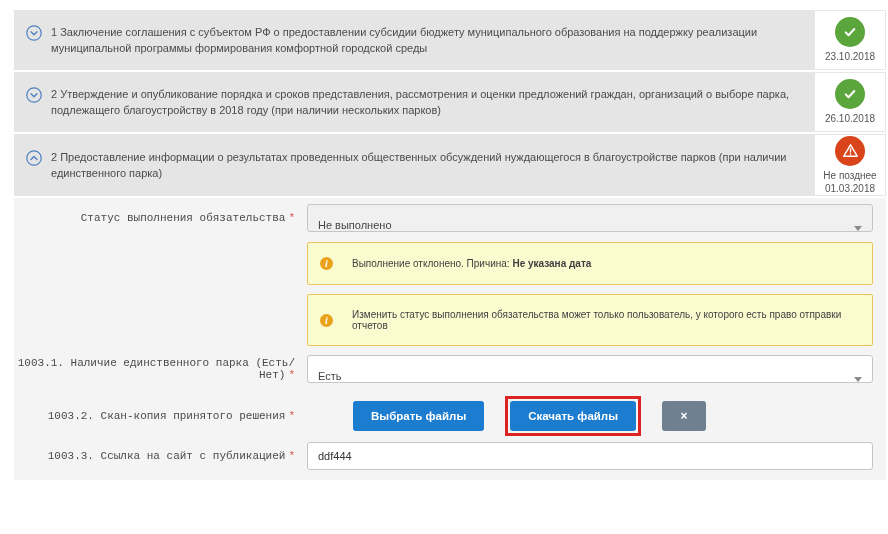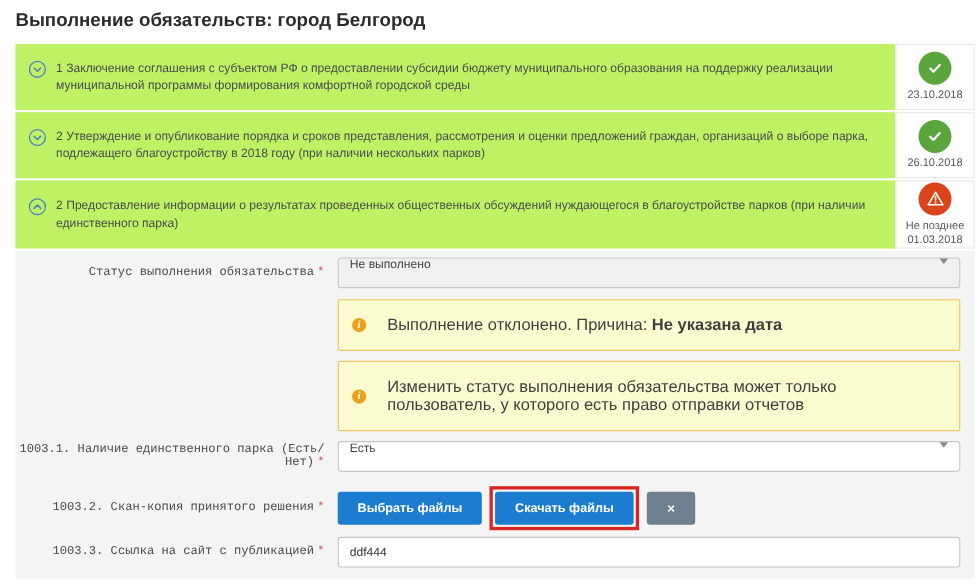--- a/index.html
+++ b/index.html
@@ -14,73 +14,72 @@
   .year-select { margin-top:21px; width:126px; height:27px; background:#fff;
     border:1px solid #c9c9c9; border-radius:4px; display:flex; align-items:center;
     justify-content:space-between; padding:0 10px; font-size:10.5px; color:#444; cursor:pointer; }
 
   .tri { width:0; height:0; border-left:4px solid transparent; border-right:4px solid transparent;
          border-top:5px solid #8a8a8a; display:inline-block; }
 
   
   .obligations { margin-top:10px; }
   .ob-row { display:flex; margin-bottom:2px; }
-  .ob-main { flex:1; background:#bef264; display:flex; align-items:center; padding:6px 16px 6px 12px; }
+  .ob-main { flex:1; background:#e5e5e5; display:flex; align-items:center; padding:6px 16px 6px 12px; }
   .ob-inner { display:flex; align-items:flex-start; gap:9px; }
   .toggle { flex:0 0 auto; margin-top:1px; cursor:pointer; line-height:0; }
   .ob-text { font-size:11px; line-height:16px; color:#4b4b4b; }
   .ob-status { width:72px; background:#fff; border:1px solid #e6e6e6; display:flex;
     flex-direction:column; align-items:center; justify-content:center; gap:4px; text-align:center; }
   .st-icon { width:30px; height:30px; border-radius:50%; display:flex; align-items:center; justify-content:center; }
   .st-icon.green { background:#5aa53c; }
   .st-icon.red   { background:#d9441b; }
   .st-date { font-size:10px; line-height:12px; color:#555; }
   .r60 { height:60px; } .r62 { height:62px; }
 
   
   .form { margin-top:2px; background:#f4f4f4; padding:6px 13px 10px 0; min-height:256px; }
   .f-row { display:flex; align-items:center; }
   .f-label { width:293px; text-align:right; padding-right:12px; font-size:11px; color:#4a4a4a;font-family:Liberation Mono, monospace; }
   .req { color:#d9534f; margin-left:3px; }
   .f-input { flex:1; min-width:0; }
 
   .select { height:28px; border:1px solid #c6c6c6; border-radius:3px; background:#fff;
-    display:flex; align-items:flex-start; justify-content:space-between; padding:0 10px;
+    display:flex; align-items:flex-end; justify-content:space-between; padding:0 10px;
     font-size:11px; color:#444; cursor:pointer; }
   .select.disabled { background:#f0f0f0; }
 
   .notice-row { margin-top:10px; }
   .notice { border:1px solid #eec45e; background:#fbfbd0; border-radius:2px;
     padding:14px 12px; display:flex; align-items:center; gap:9px; }
   .info-ico { flex:0 0 auto; width:13px; height:13px; border-radius:50%; background:#e9a21a;
     color:#fff; font-family:"Liberation Serif",serif; font-style:italic; font-weight:bold;
     font-size:10px; line-height:13px; text-align:center; }
-  .notice-text { font-size:15px; color:#3f3f3f;padding-left:10px; }
+  .notice-text { font-size:10px; color:#3f3f3f;padding-left:10px; }
   .notice-text b { font-weight:bold; }
 
   .mt9 { margin-top:9px; } .mt13 { margin-top:13px; } .mt6 { margin-top:6px; }
 
-  .btns { display:flex; align-items:center; gap:7px; }
+  .btns { display:flex; align-items:center; gap:21px;margin-left:46px; }
   .btn-blue { height:30px; padding:0 18px; background:#1b7cd0; border:none; border-radius:3px;
     color:#fff; font-size:11.5px; font-weight:bold; font-family:inherit; cursor:pointer; }
   .annotation { border:3px solid #dd2222; padding:2px; line-height:0; }
   .btn-gray { height:30px; width:44px; background:#6f8090; border:none; border-radius:3px;
     color:#fff; font-size:12px; font-weight:bold; font-family:inherit; cursor:pointer; }
 
   .text-input { width:100%; height:28px; border:1px solid #c6c6c6; border-radius:3px;
     background:#fff; padding:0 10px; font-size:11px; color:#333; font-family:inherit; }
   .align-top { align-items:flex-start; }
   .lbl-center { display:flex; align-items:center; justify-content:flex-end; } .h40 { height:40px; } .h28 { height:28px; }
 </style>
 </head>
 <body>
 
 <div class="page">
 
-  <div class="page-title">Выполнение обязательств: город Белгород</div>
 
 
   <div class="obligations">
 
     <div class="ob-row r60">
       <div class="ob-main">
         <div class="ob-inner">
           <span class="toggle">
             <svg width="16" height="16" viewBox="0 0 16 16">
                 <circle cx="8" cy="8" r="7.2" fill="none" stroke="#4e80c2" stroke-width="1.2"></circle>

